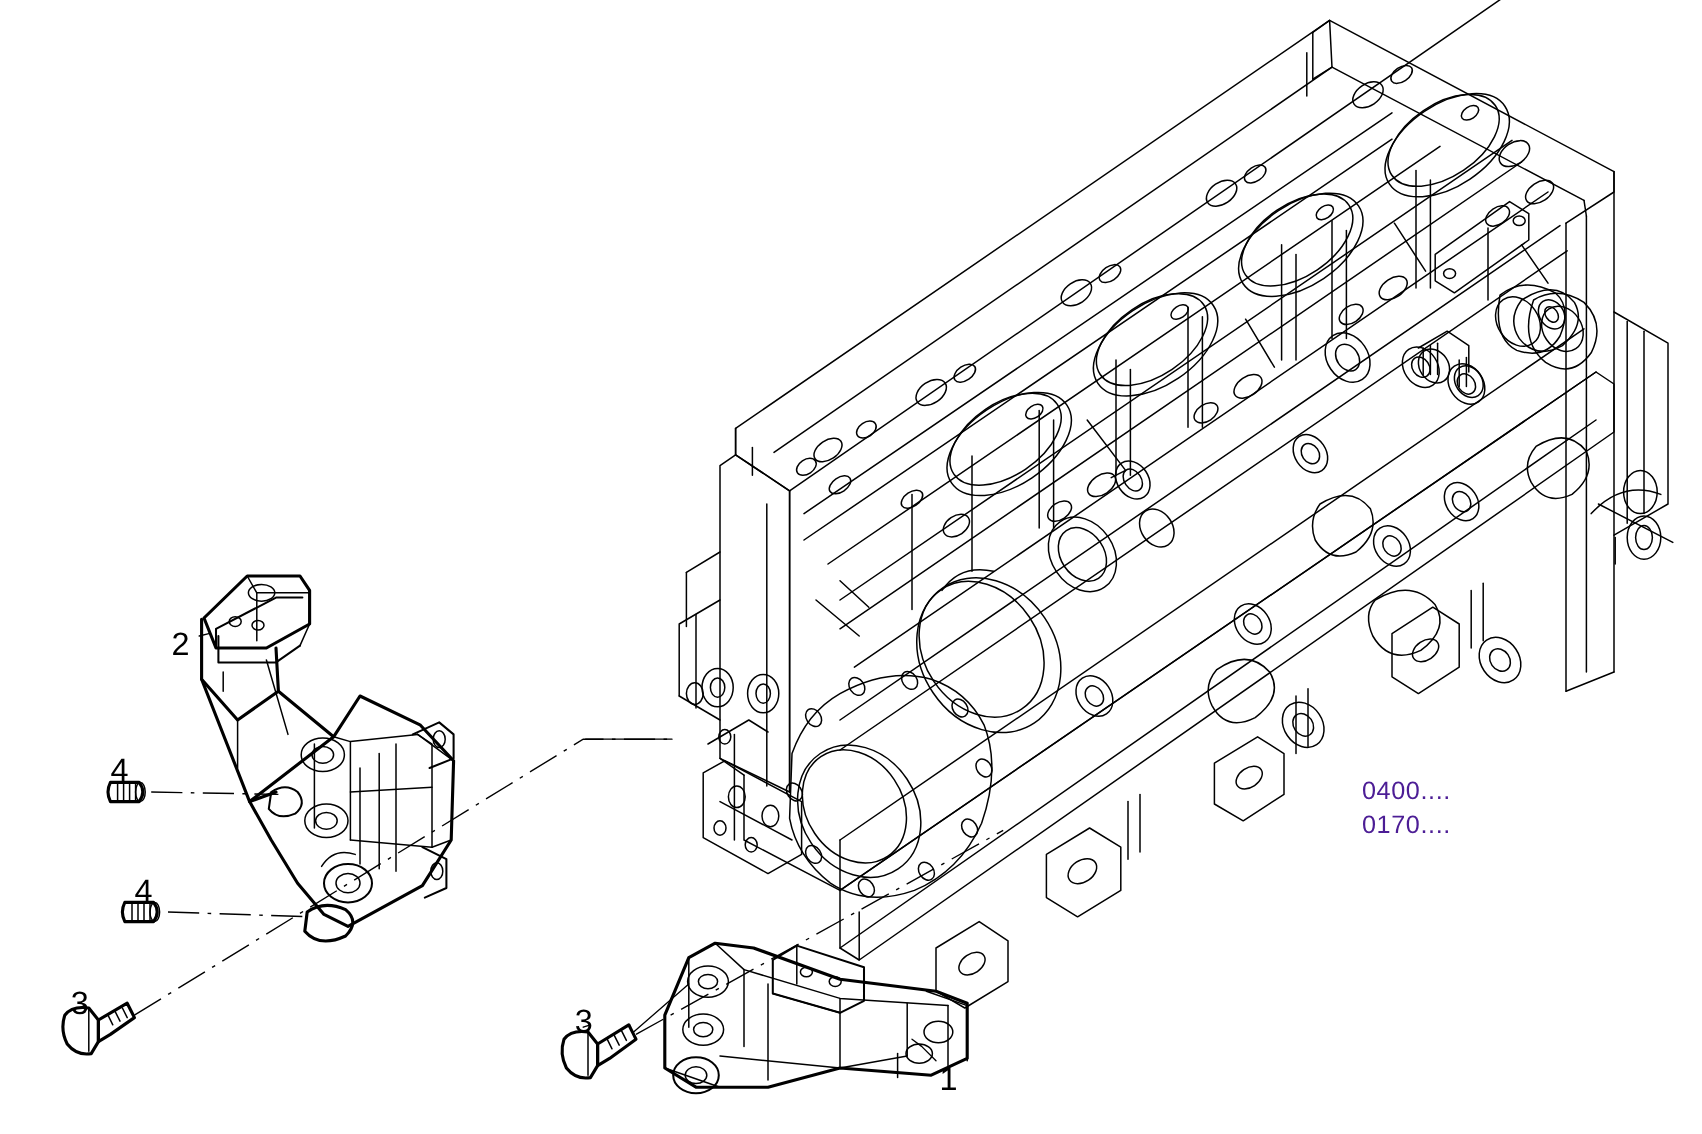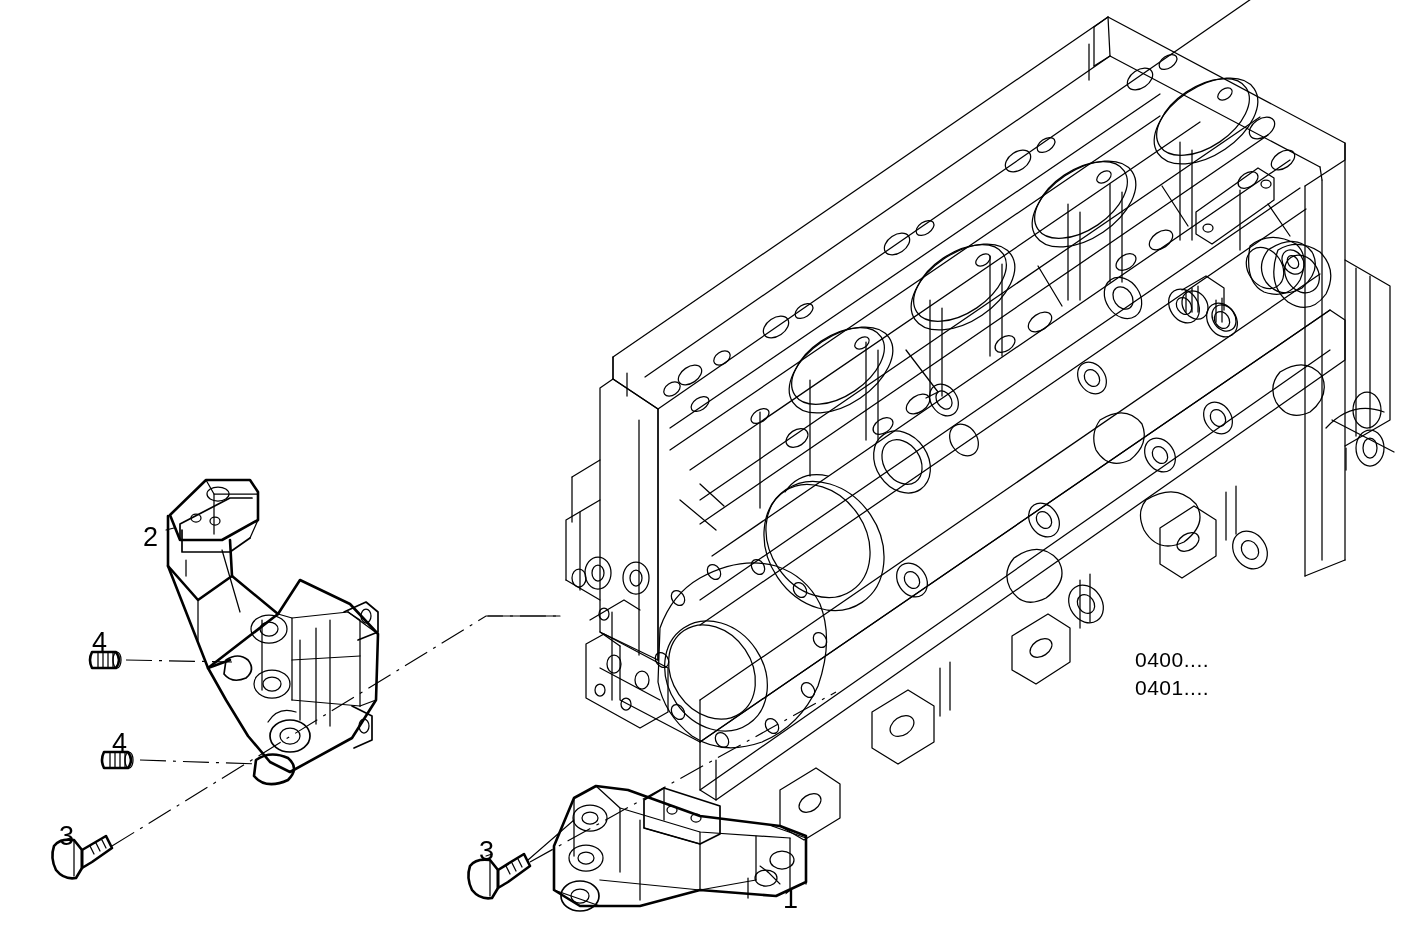--- a/index.html
+++ b/index.html
@@ -29,21 +29,21 @@
     color:#000000;
     white-space:nowrap;
     user-select:none;
   }
   .refblock{
     position:absolute;
     font-family:"Liberation Sans","DejaVu Sans",sans-serif;
     font-size:21px;
     line-height:28px;
     letter-spacing:0.5px;
-    color:#000000;
+    color:#4c1d95;
     white-space:nowrap;
   }
 </style>
 </head>
 <body>
 
 <div id="sheet">
 
   <svg id="artwork" viewBox="0 0 1418 945" xmlns="http://www.w3.org/2000/svg">
     <defs>
@@ -483,16 +483,16 @@
   <div class="callout" style="left:59px; top:823px;">3</div>
 
   <div class="callout" style="left:479px; top:838px;">3</div>
 
   <div class="callout" style="left:92px; top:629px;">4</div>
 
   <div class="callout" style="left:112px; top:730px;">4</div>
 
   <div class="refblock" style="left:1135px; top:646px;">
     <div>0400....</div>
-    <div>0401....</div>
+    <div>0170....</div>
   </div>
 
 </div>
 
 </body></html>

